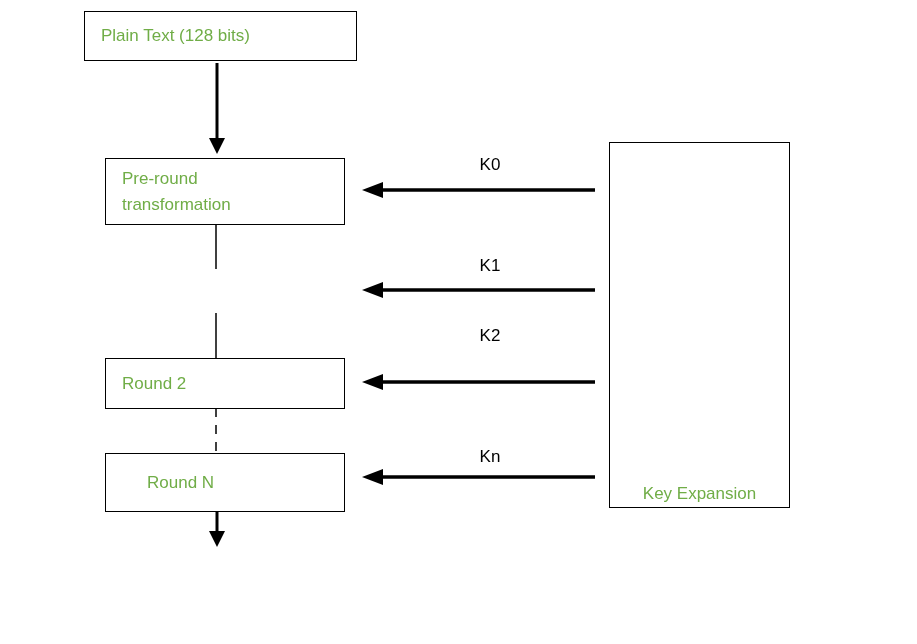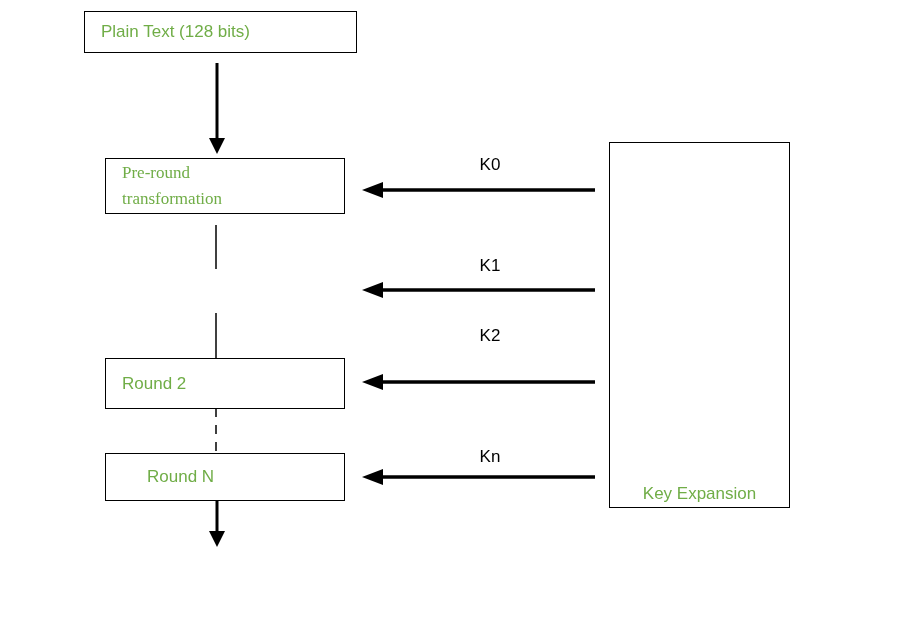--- a/index.html
+++ b/index.html
@@ -27,25 +27,25 @@
     line-height: 26px;
     padding-left: 16px;
   }
   .node.centered {
     justify-content: center;
     padding-left: 0;
     align-items: flex-end;
   }
   .node-label { display: block; }
   .node-label.wrap { width: 150px; }
-  #box-plain   { left: 84px;  top: 11px;  width: 273px; height: 42px; }
-  #box-preround{ left: 105px; top: 158px; width: 240px; height: 56px; font-family: Liberation Serif, serif; }
+  #box-plain   { left: 84px;  top: 11px;  width: 273px; height: 50px; }
+  #box-preround{ left: 105px; top: 158px; width: 240px; height: 67px; }
   #box-round1  { left: 105px; top: 269px; width: 240px; height: 44px; }
   #box-round2  { left: 105px; top: 358px; width: 240px; height: 51px; }
-  #box-roundn  { left: 105px; top: 453px; width: 240px; height: 48px; padding-left: 41px; }
+  #box-roundn  { left: 105px; top: 453px; width: 240px; height: 59px; padding-left: 41px; }
   #box-cipher  { left: 93px;  top: 550px; width: 264px; height: 58px; }
   #box-keyexp  { left: 609px; top: 142px; width: 181px; height: 366px; }
   .key-label {
     position: absolute;
     width: 44px;
     text-align: center;
     color: #000000;
     font-size: 17px;
   }
   #label-k0 { left: 468px; top: 155px; }

